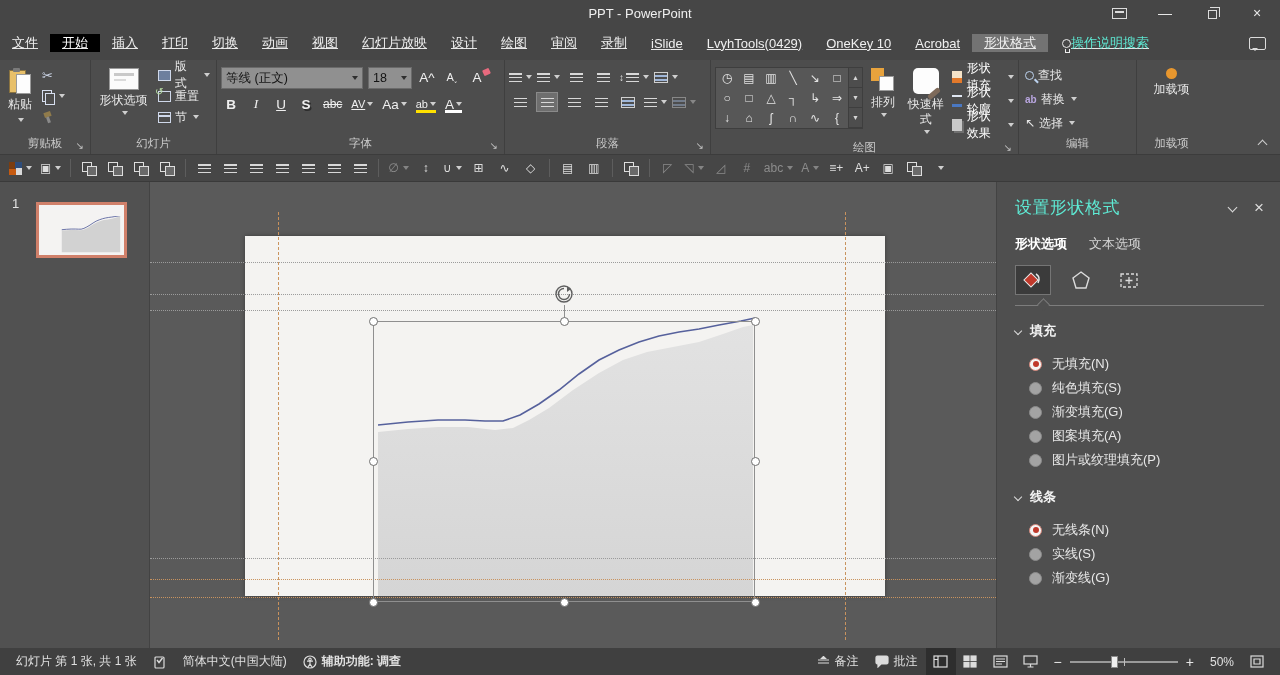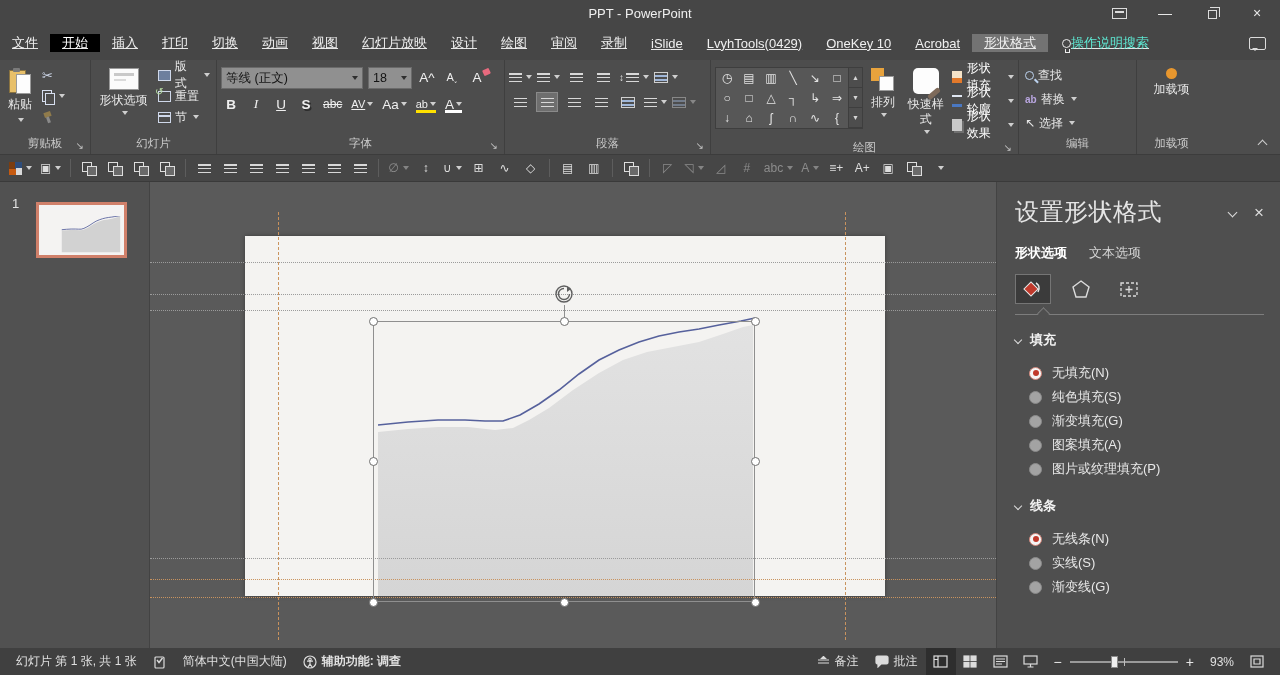--- a/index.html
+++ b/index.html
@@ -132,21 +132,21 @@
   .guide-v { position:absolute; top:30px; bottom:8px; width:0; border-left:1px dashed #c9935e; }
   .chart-svg { position:absolute; overflow:visible; }
   .sel-box { position:absolute; border:1px solid #8f8f8f; }
   .handle { position:absolute; width:9px; height:9px; border-radius:50%; background:#ffffff; border:1px solid #6f6f6f; z-index:6; }
   .rot-stem { position:absolute; width:0; border-left:1px solid #8f8f8f; z-index:5; }
   .rotate-handle { position:absolute; z-index:6; }
 
   
   .format-panel { width:284px; background:#4f4f4f; border-left:1px solid #434343; padding:14px 16px 0 18px; position:relative; flex:0 0 auto; font-size:13px; }
   .fp-head { display:flex; align-items:center; }
-  .fp-title { font-size:24px; color:#e5e5e5; letter-spacing:.5px;font-family:Liberation Mono, monospace; }
+  .fp-title { font-size:17px; color:#5eead4; letter-spacing:.5px;font-family:Liberation Mono, monospace; }
   .fp-head-btns { margin-left:auto; display:flex; align-items:center; gap:18px; }
   .chv { display:inline-block; width:7px; height:7px; border-right:1.6px solid #dcdcdc; border-bottom:1.6px solid #dcdcdc; transform:rotate(45deg); }
   .fp-x { font-size:17px; color:#dcdcdc; line-height:1; }
   .fp-tabs { display:flex; gap:22px; margin-top:16px; }
   .fp-tab { color:#d4d4d4; cursor:default; }
   .fp-tab.sel { color:#ffffff; font-weight:bold; }
   .fp-icons { display:flex; gap:12px; margin-top:12px; }
   .fp-iconbtn { width:36px; height:30px; display:flex; align-items:center; justify-content:center; cursor:default; }
   .fp-iconbtn.sel { background:#3b3b3b; border:1px solid #757575; }
   .fp-divider { position:relative; height:1px; background:#7d7d7d; margin-top:10px; }
@@ -781,21 +781,21 @@
           </svg>
       </div>
       <div class="zoomwrap">
         <span class="zbtn">−</span>
         <div class="zoom-track">
           <span class="zoom-tick"></span>
           <span class="zoom-handle"></span>
         </div>
         <span class="zbtn">+</span>
       </div>
-      <div class="sb-item">93%</div>
+      <div class="sb-item">50%</div>
       <div class="sb-item">
         <svg width="14" height="13" viewBox="0 0 14 13" class="sb-ic">
           <rect x="1" y="1" width="12" height="11"></rect>
             <path d="M4,4 h6 v5 h-6 z"></path>
         </svg>
       </div>
     </div>
   </div>
 </div>
 

